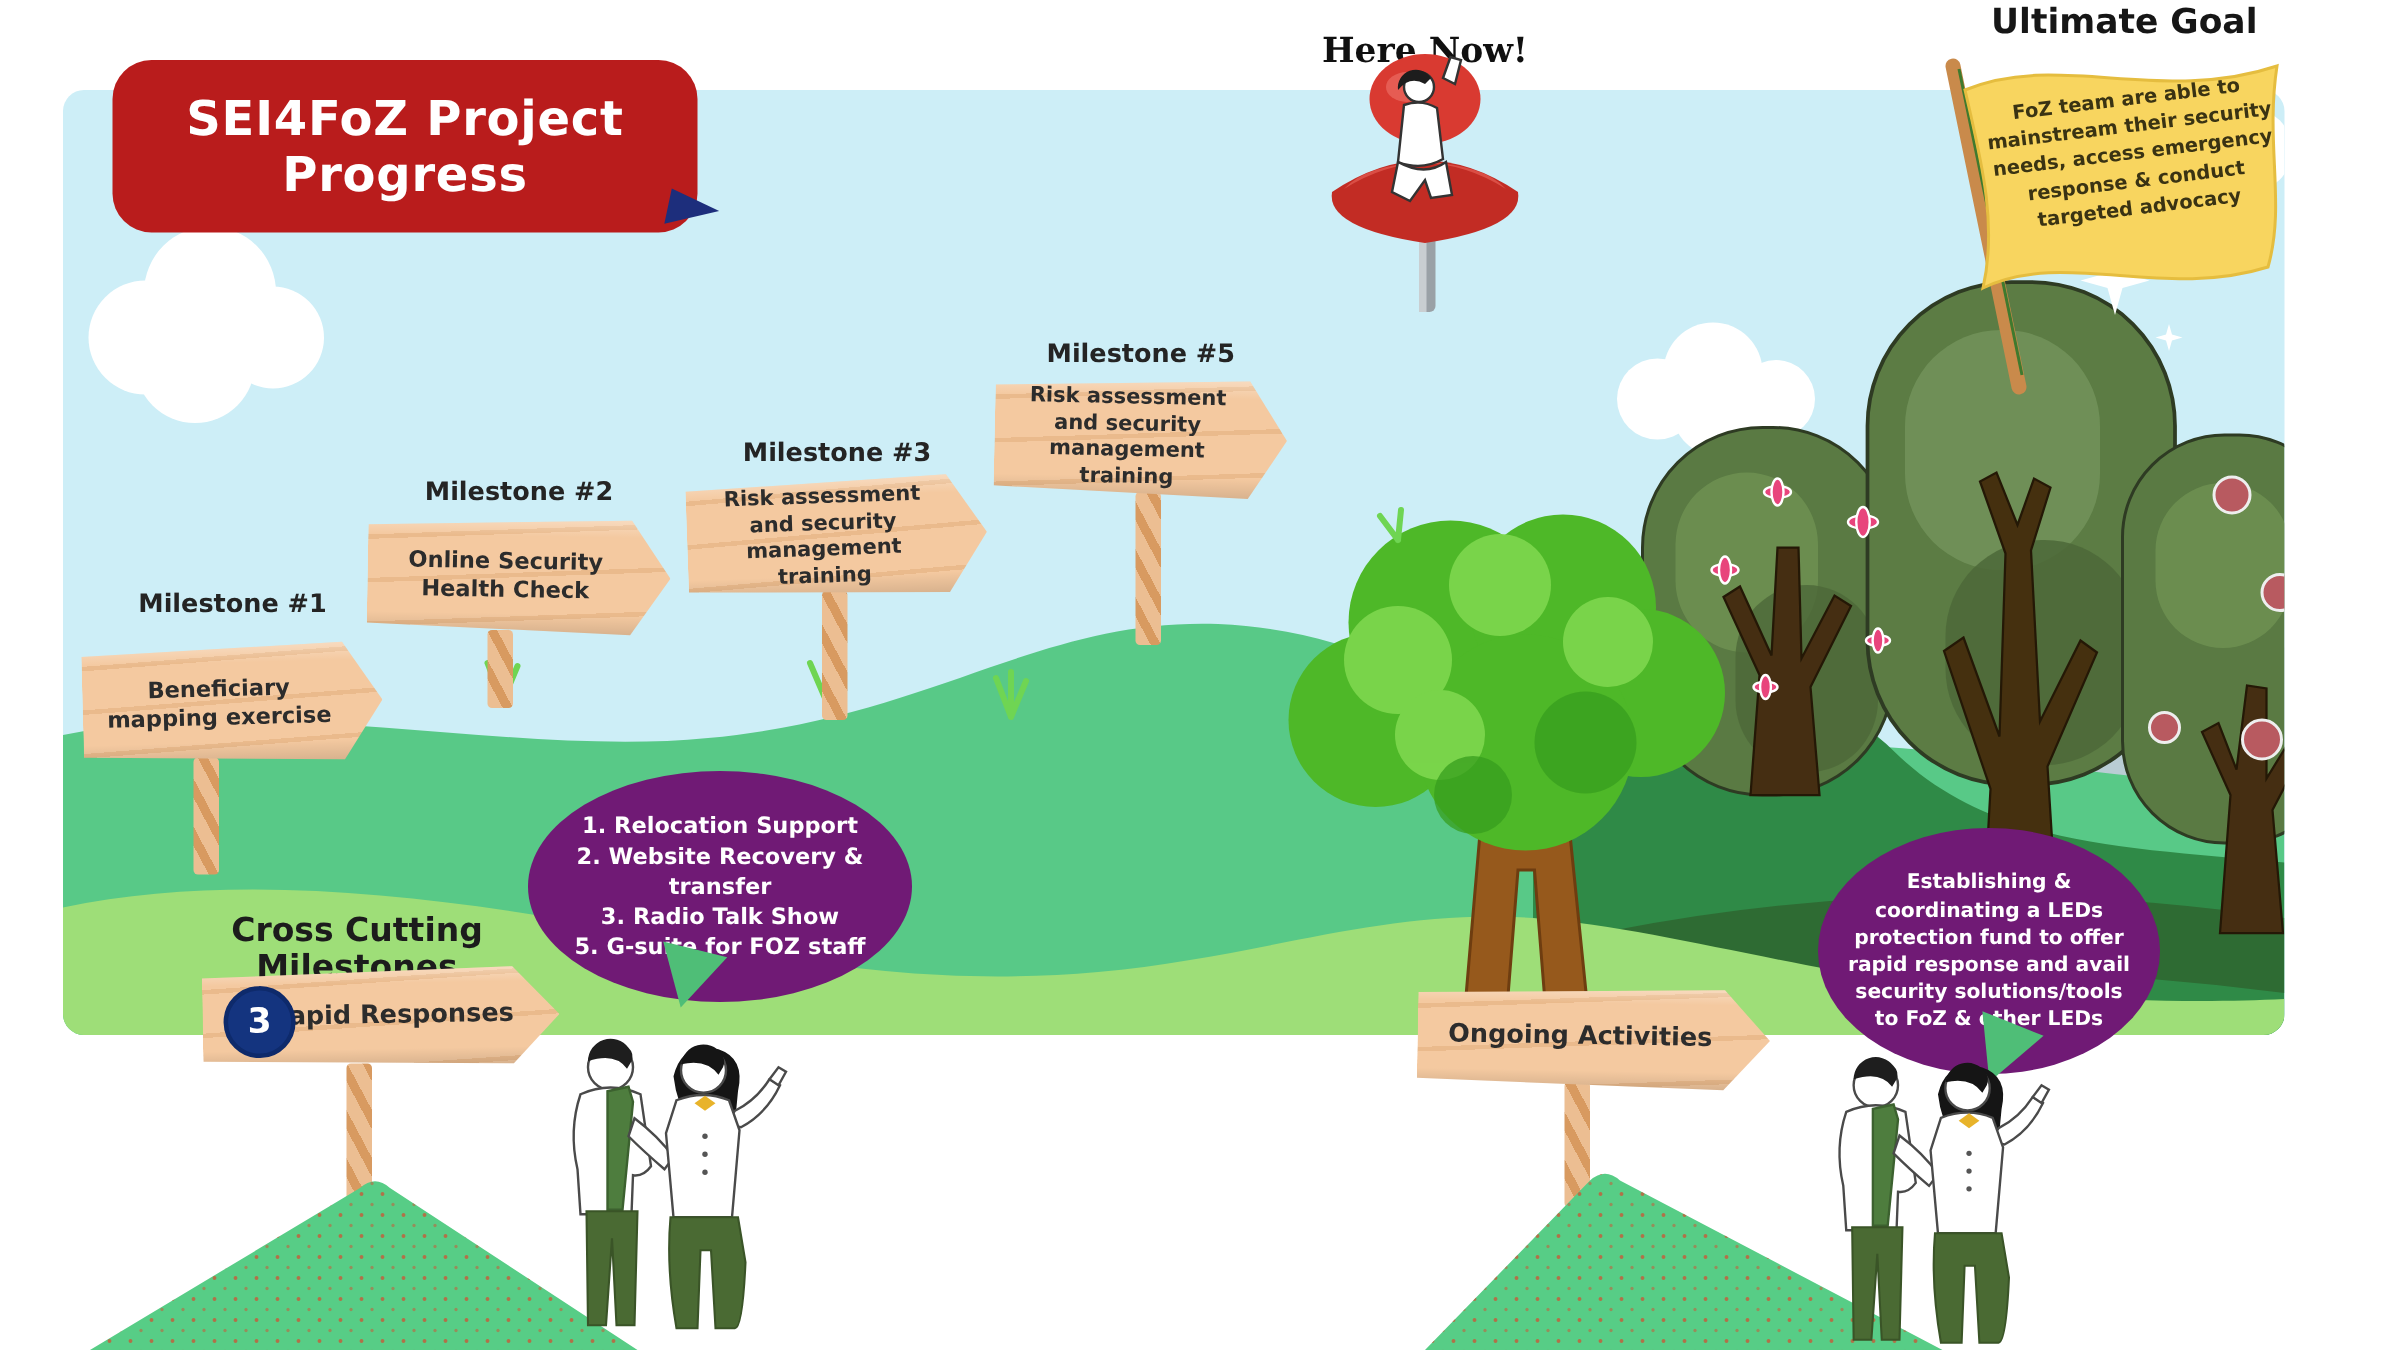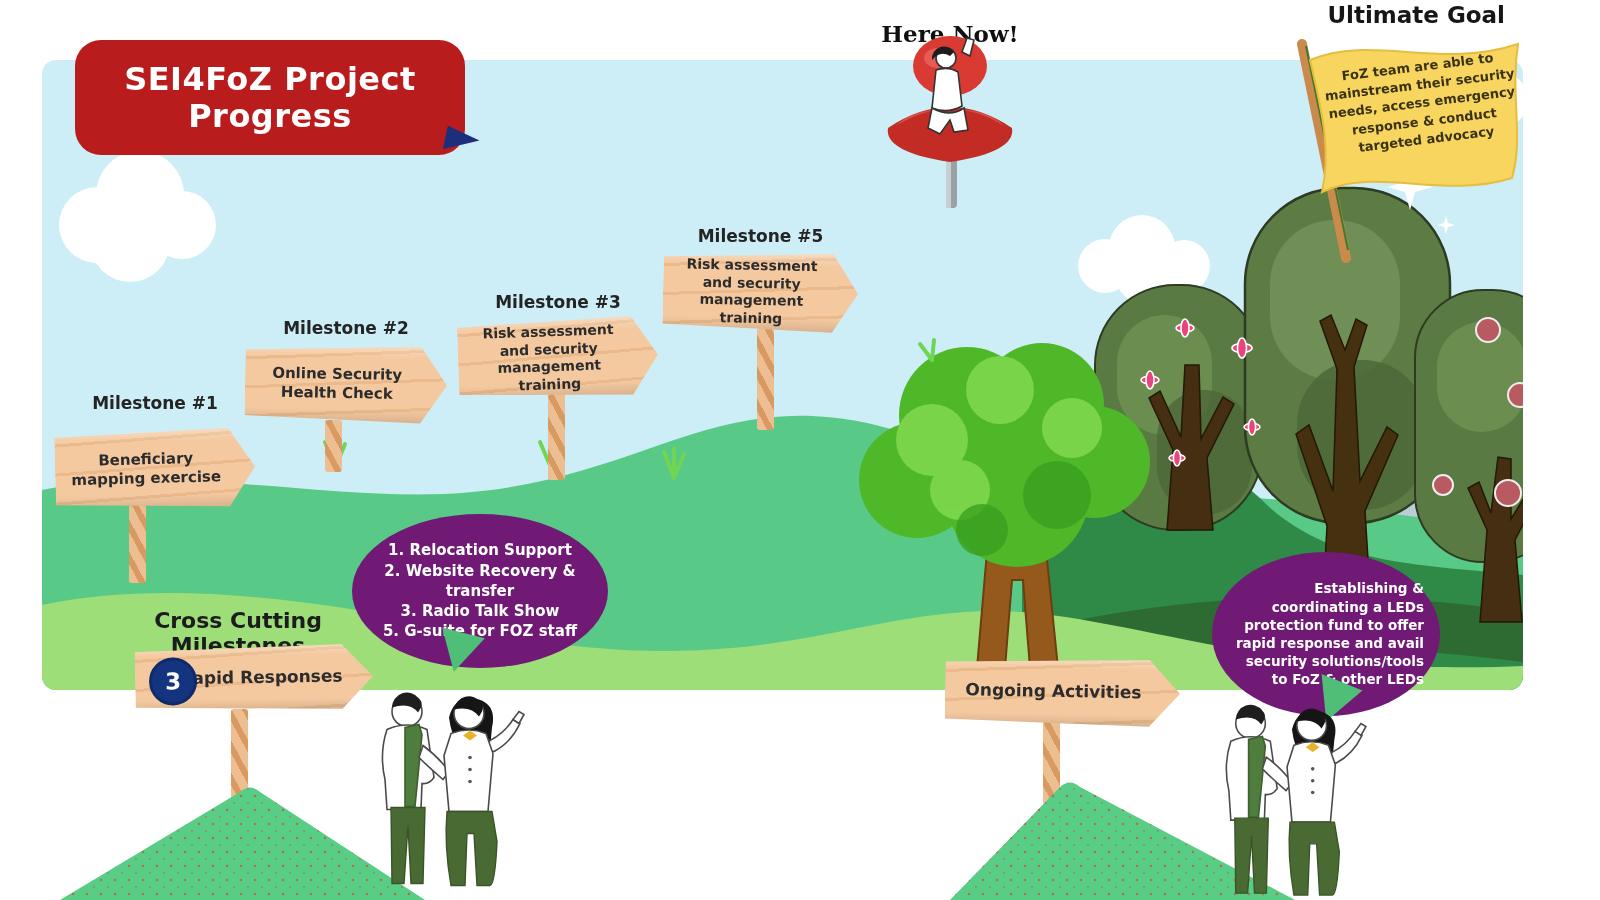--- a/index.html
+++ b/index.html
@@ -53,21 +53,21 @@
       background:#14347f;border:3px solid #0e2a6b;color:#fff;font-size:23px;font-weight:bold;
       display:flex;align-items:center;justify-content:center;}
 
   
   .g-bubble{position:absolute;background:#701a75;border-radius:50%;color:#fff;
       display:flex;align-items:center;justify-content:center;text-align:center;}
   .g-bubble::after{content:"";position:absolute;width:0;height:0;border:22px solid transparent;}
   .bubble-left{left:352px;top:514px;width:256px;height:154px;}
   .bubble-left::after{left:32%;bottom:-26px;border-top:40px solid #4fbe77;transform:rotate(14deg);}
   .bubble-left ol{margin:0;padding:0 18px;list-style:none;font-size:15px;font-weight:bold;line-height:1.35;}
-  .bubble-right{left:1212px;top:552px;width:228px;height:164px;text-align:right;}
+  .bubble-right{left:1212px;top:552px;width:228px;height:164px;}
   .bubble-right::after{left:42%;bottom:-28px;border-top:42px solid #4fbe77;transform:rotate(22deg);}
   .bubble-right .btxt{padding:0 16px;font-size:13.5px;font-weight:bold;line-height:1.35;}
 
   .abs{position:absolute;}
 </style>
 </head>
 <body>
 
 <div id="canvas">
 

